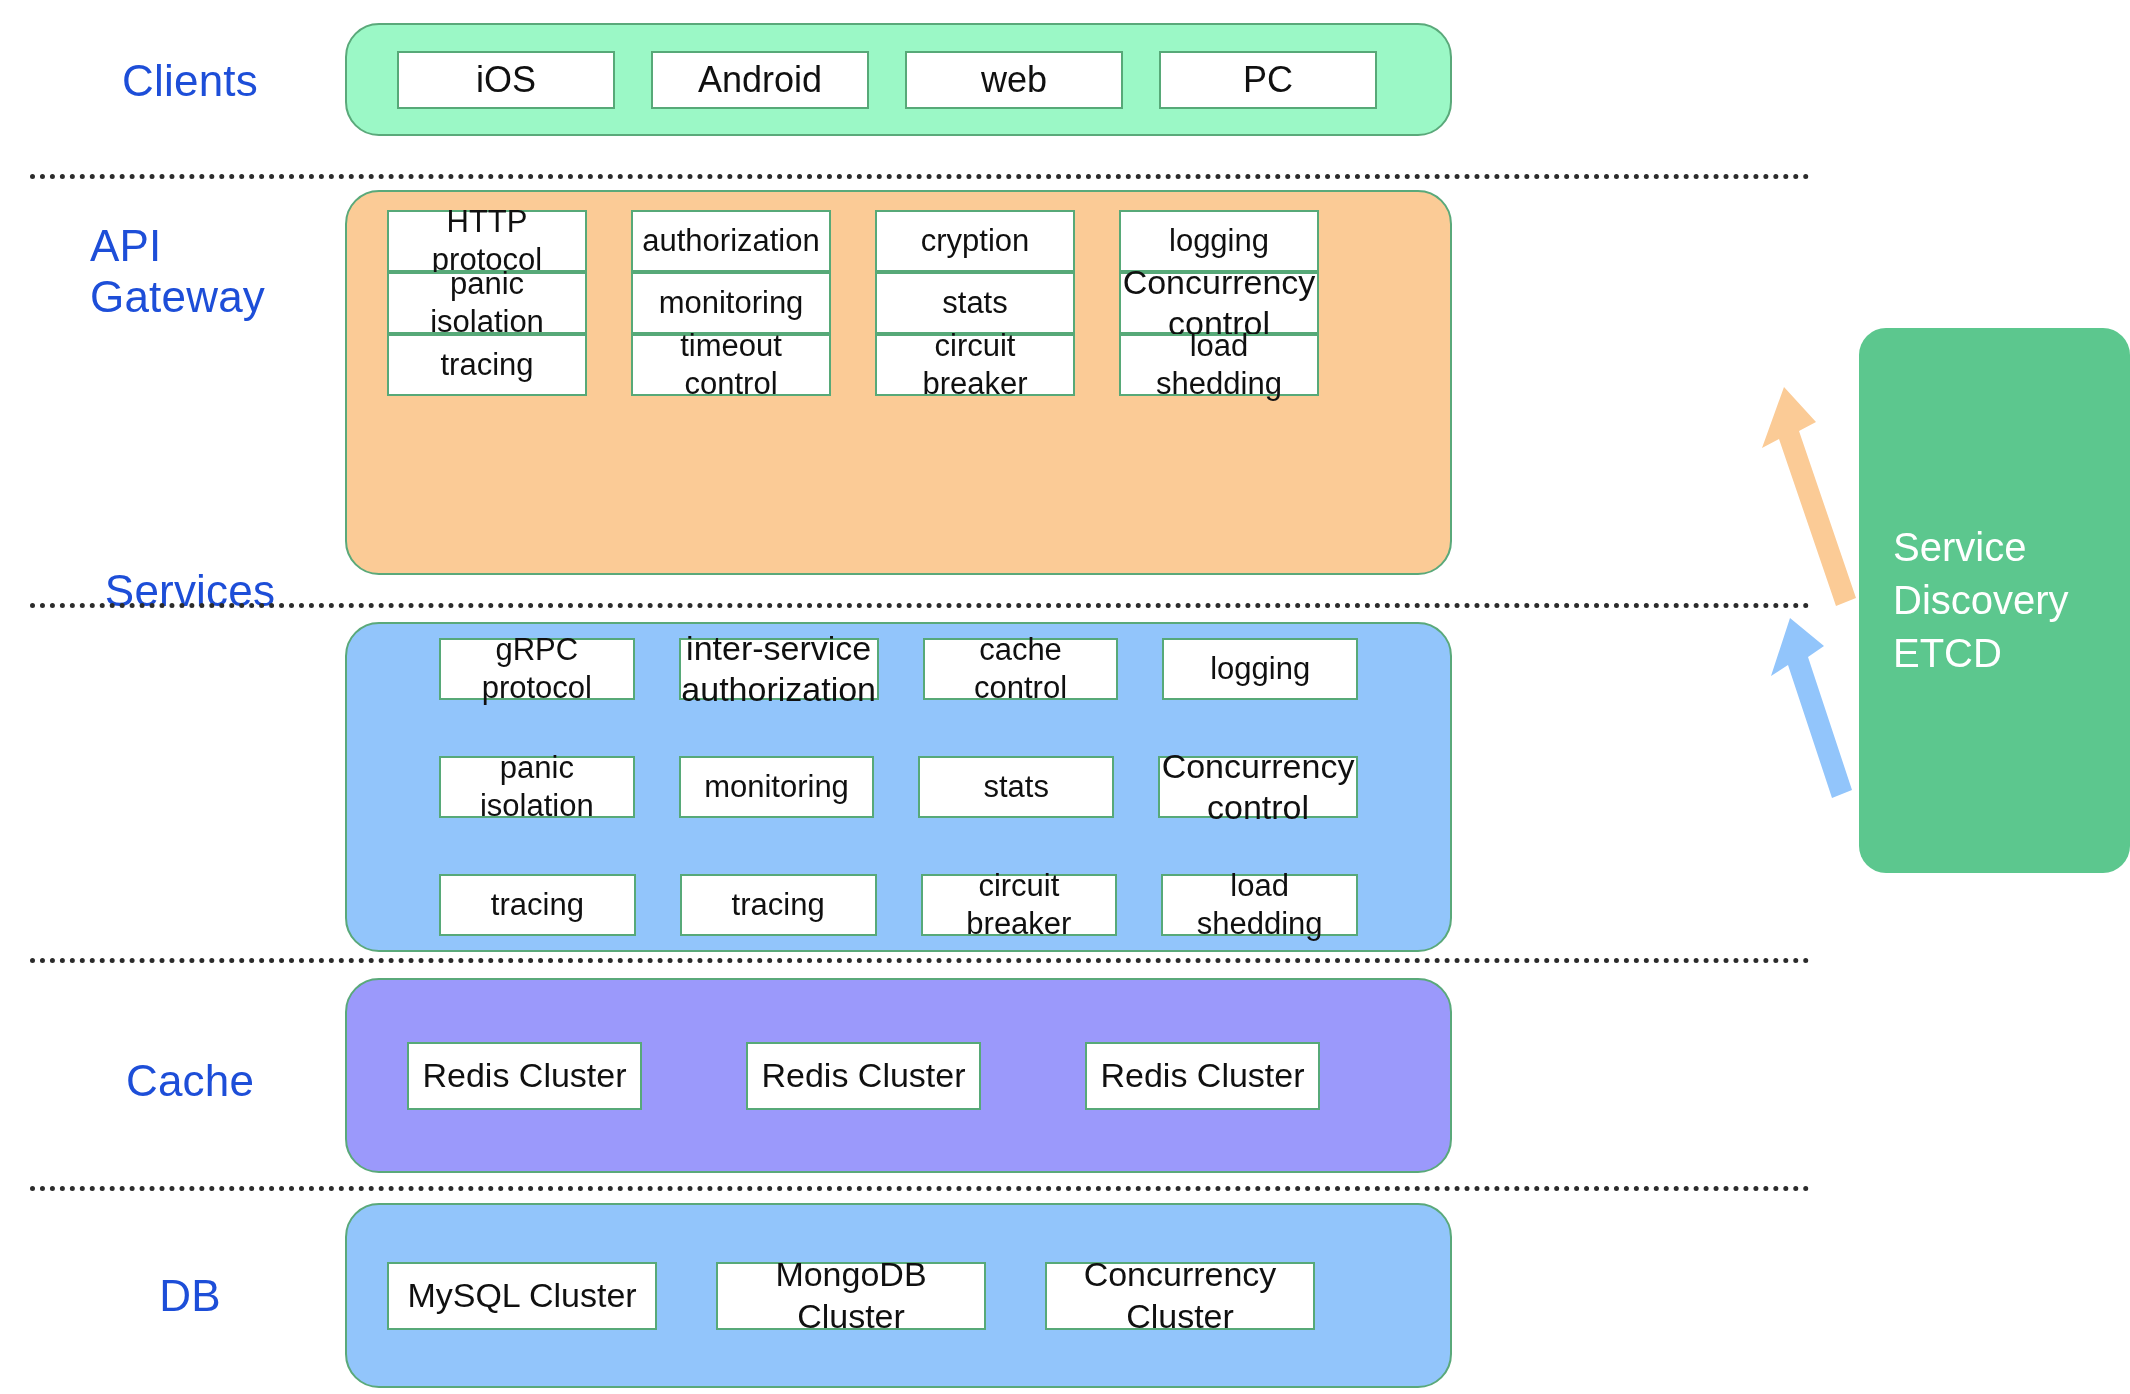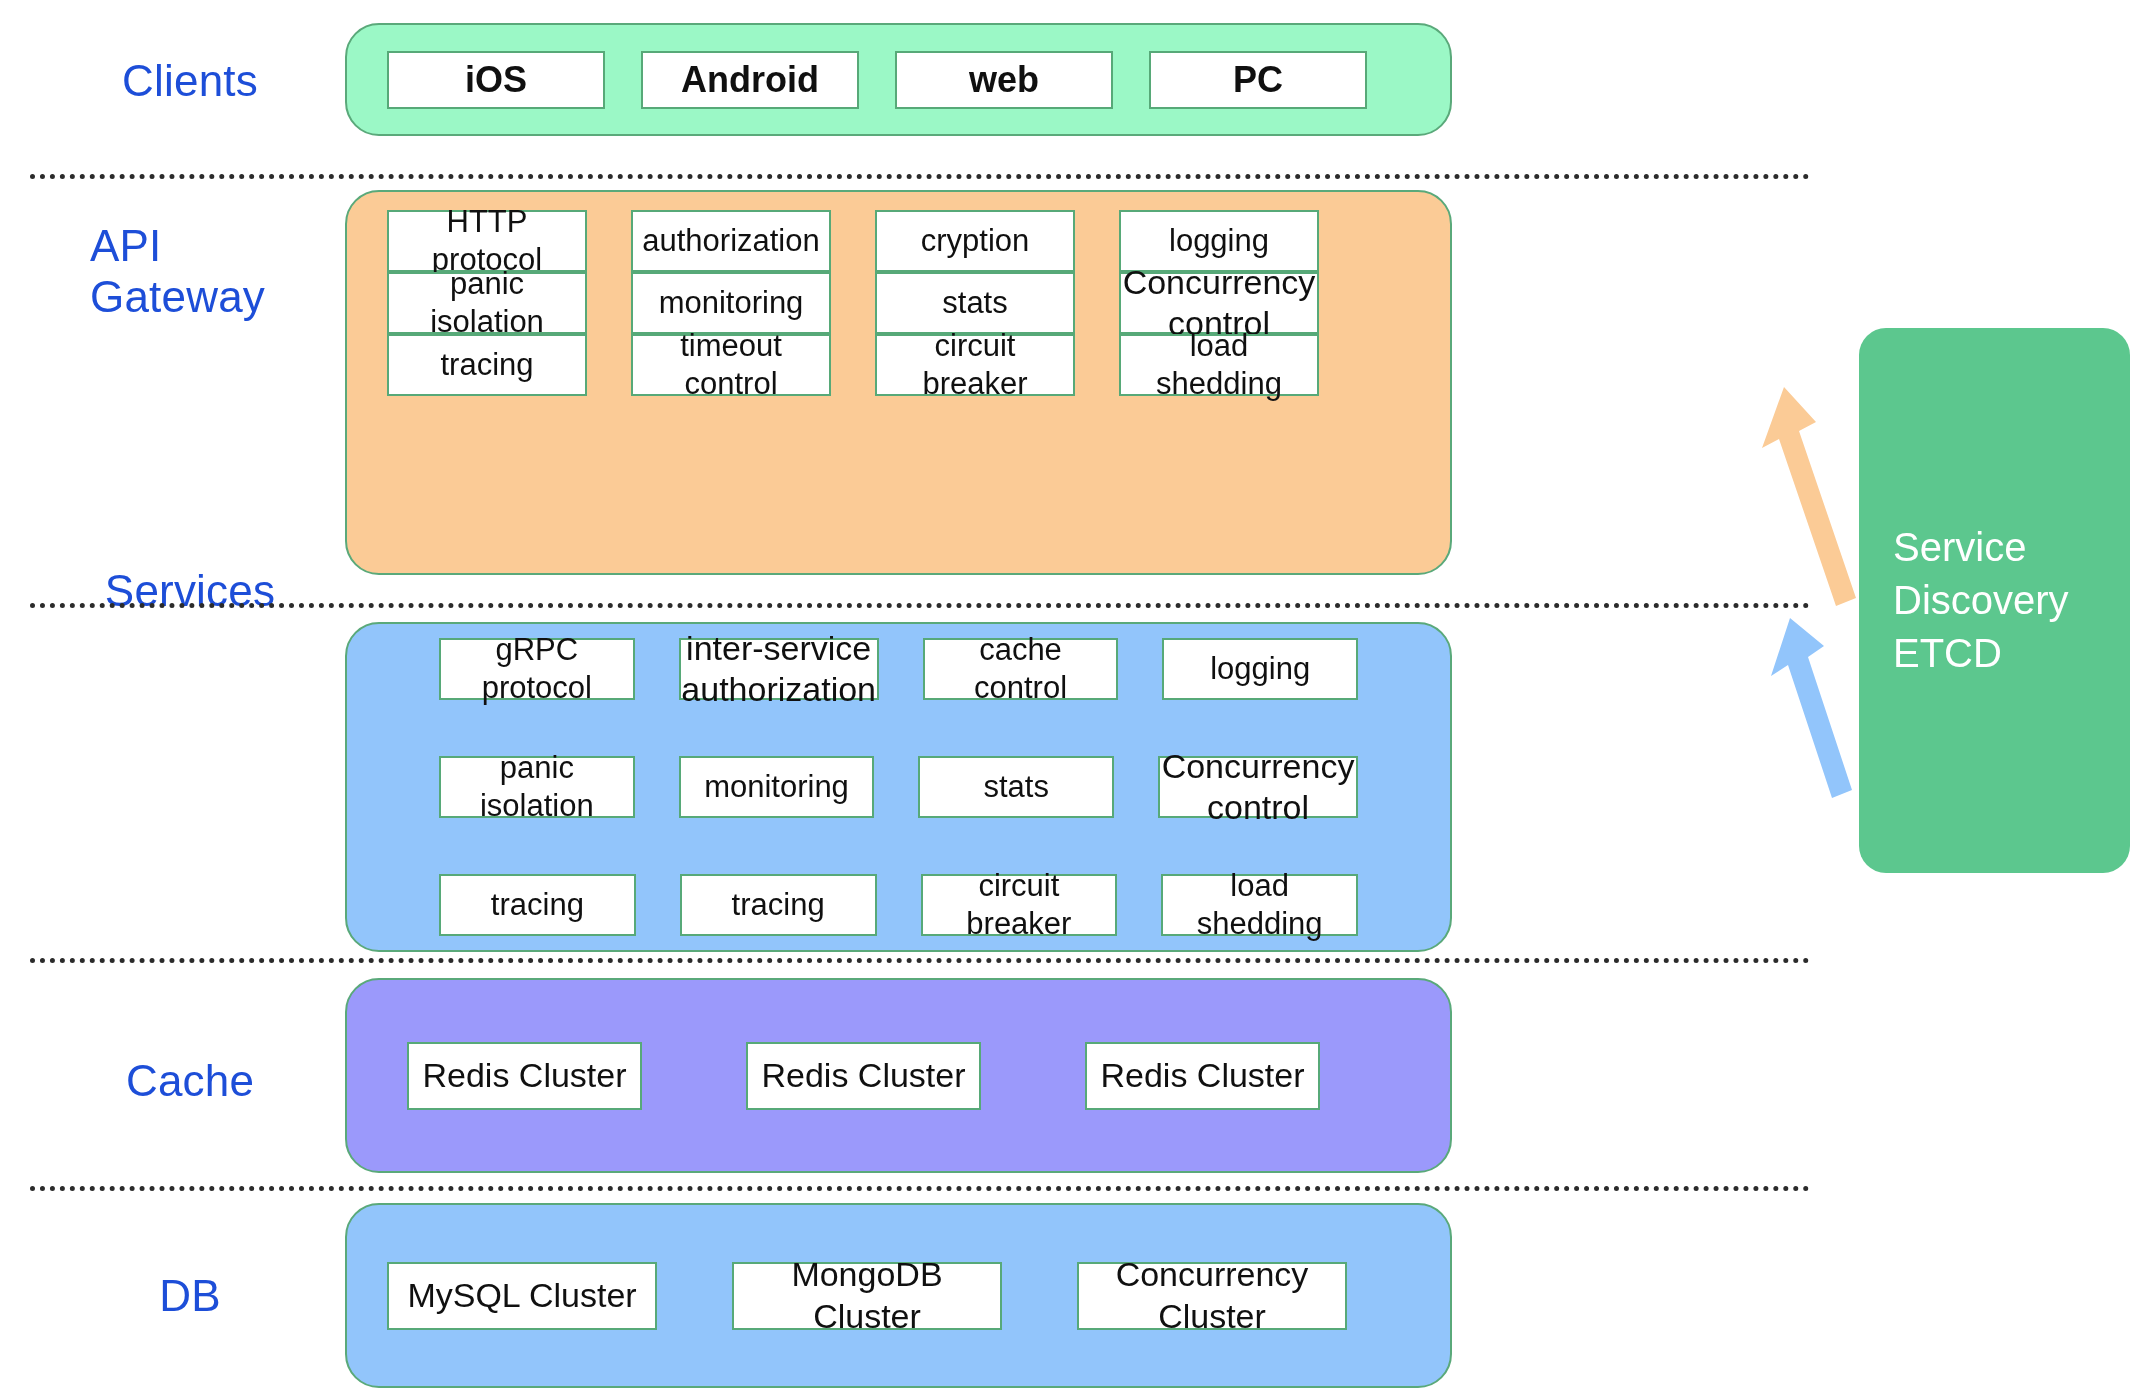--- a/index.html
+++ b/index.html
@@ -76,21 +76,21 @@
     color: #101010;
     font-size: 31px;
     line-height: 1.22;
     white-space: pre-line;
     padding: 2px 4px;
   }
   .cell.small { font-size: 34px; }
 
   
   #band-clients { left: 345px; top: 23px; width: 1107px; height: 113px; background: #9BF8C6; }
-  #band-clients .band-inner { padding: 0 40px; font-weight: bold; }
+  #band-clients .band-inner { padding: 0 50px; }
   #band-clients .band-row { gap: 36px; justify-content: flex-start; }
   #band-clients .cell { width: 218px; height: 58px; font-size: 36px; }
 
   
   #band-api { left: 345px; top: 190px; width: 1107px; height: 385px; background: #FBCB96; }
   #band-api .band-inner { padding: 18px 40px; justify-content: flex-start; }
   #band-api .band-row { gap: 44px; }
   #band-api .cell { width: 200px; height: 62px; }
 
   
@@ -101,21 +101,21 @@
 
   
   #band-cache { left: 345px; top: 978px; width: 1107px; height: 195px; background: #9B99FB; }
   #band-cache .band-inner { padding: 0 60px; }
   #band-cache .band-row { gap: 104px; justify-content: flex-start; }
   #band-cache .cell { width: 235px; height: 68px; font-size: 34px; }
 
   
   #band-db { left: 345px; top: 1203px; width: 1107px; height: 185px; background: #92C5FB; }
   #band-db .band-inner { padding: 0 40px; }
-  #band-db .band-row { gap: 75px; justify-content: flex-start; }
+  #band-db .band-row { gap: 59px; justify-content: flex-start; }
   #band-db .cell { width: 270px; height: 68px; font-size: 34px; }
 
   
   #etcd {
     position: absolute;
     left: 1859px;
     top: 328px;
     width: 271px;
     height: 545px;
     background: #5CC78E;

